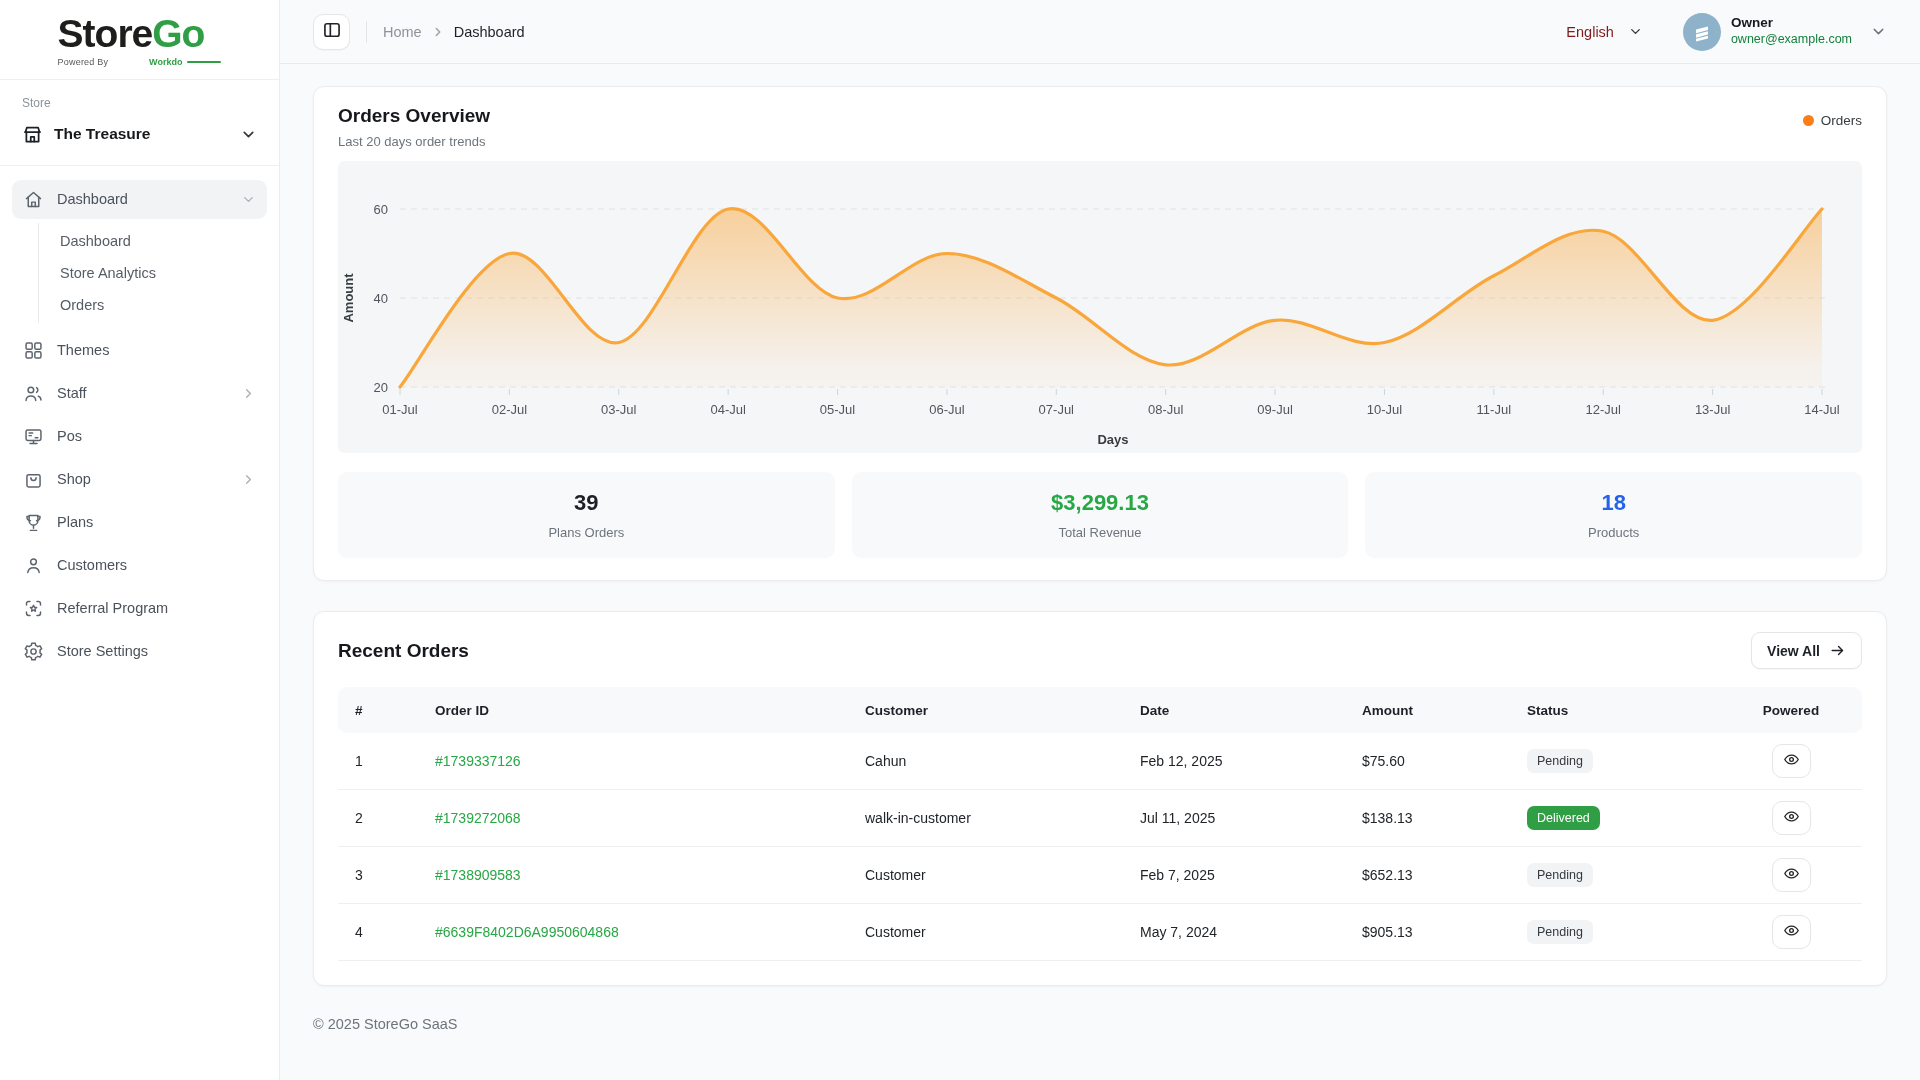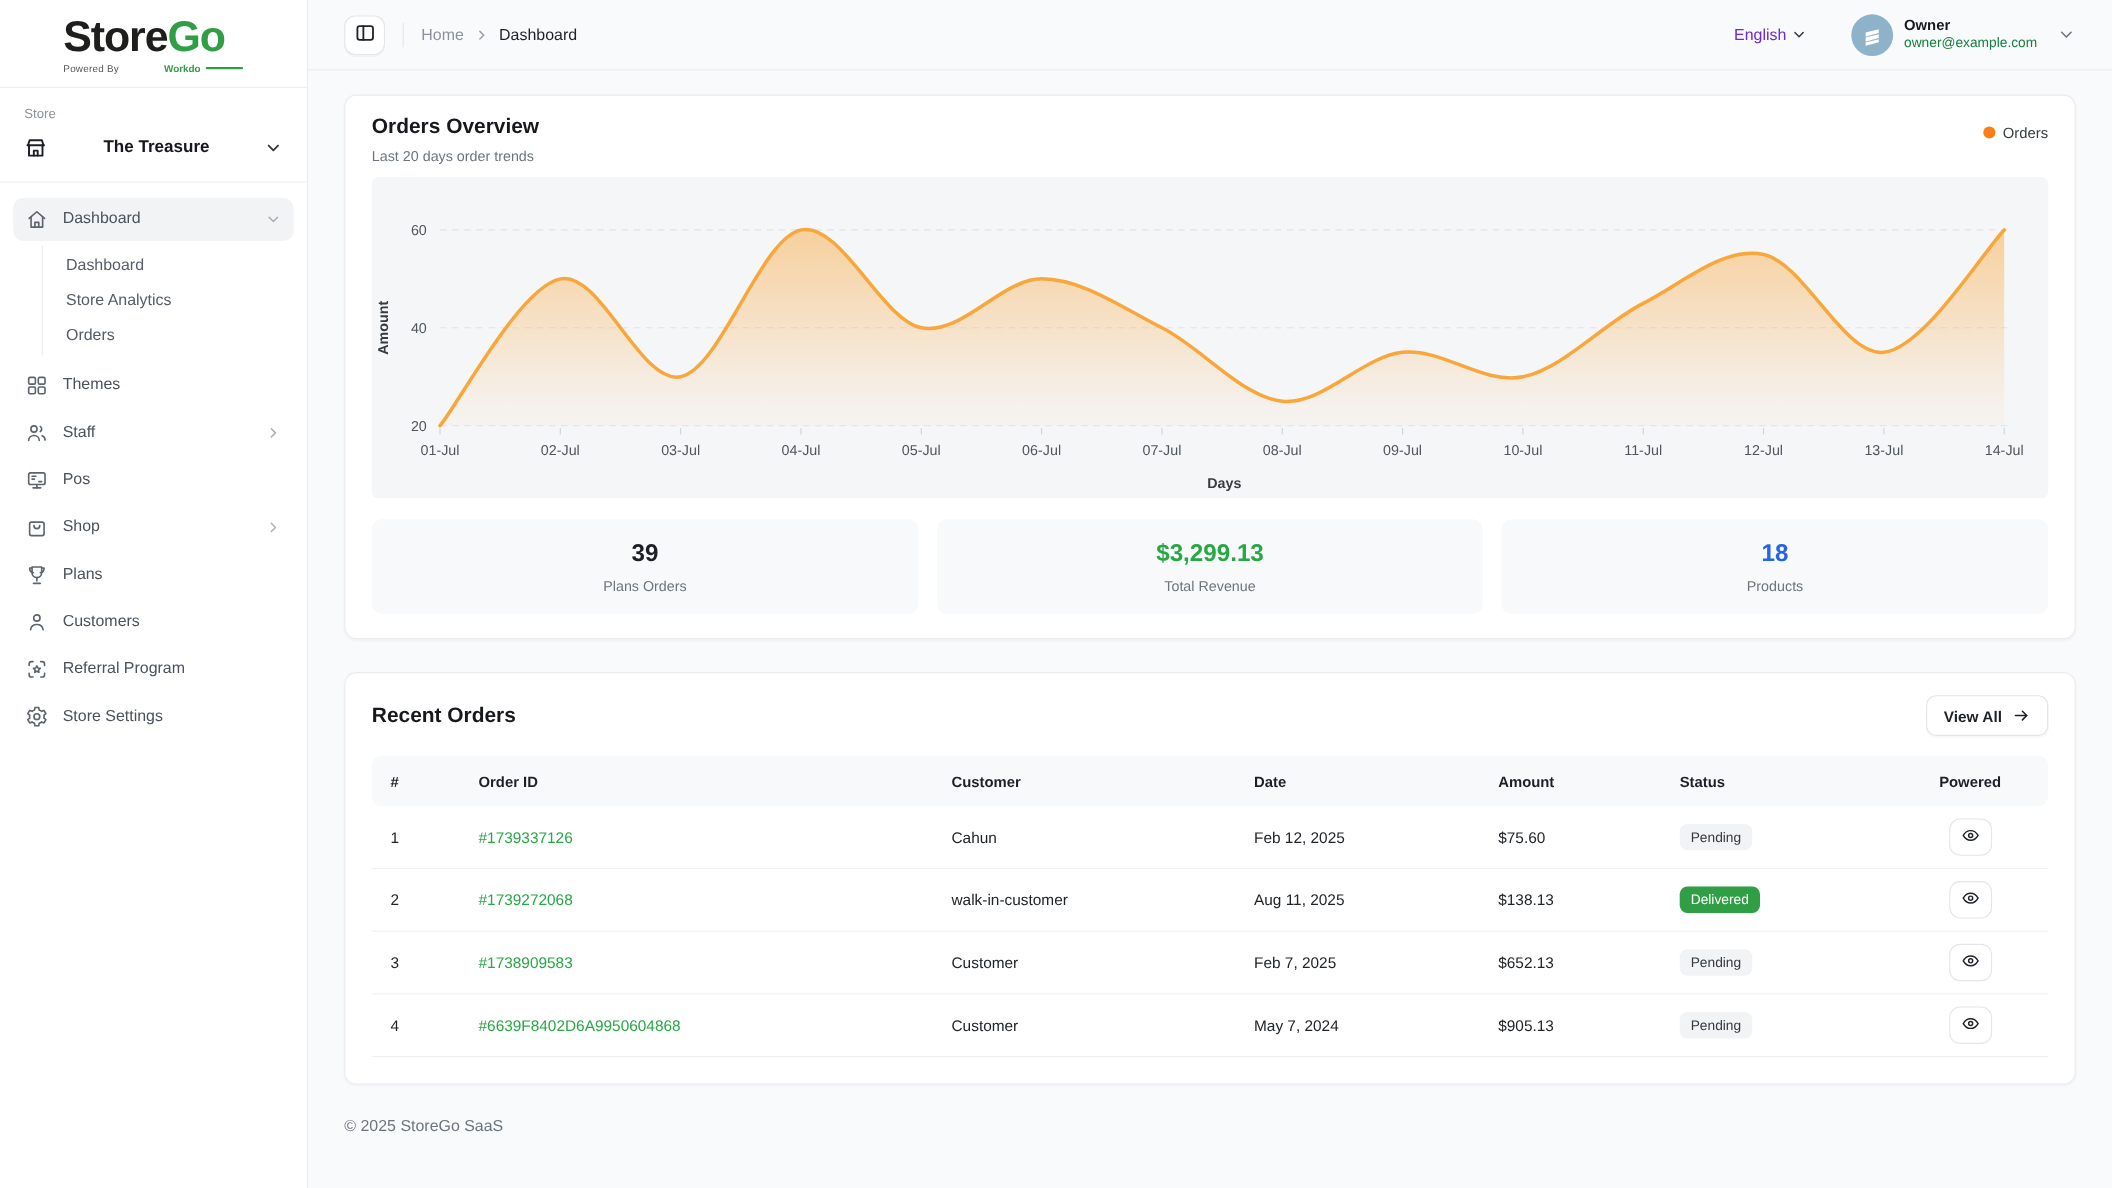--- a/index.html
+++ b/index.html
@@ -16,21 +16,21 @@
   .tagline { display:flex; align-items:center; gap:5px; margin-top:2px; }
   .tagline-txt { font-size:9px; color:#55585c; letter-spacing:.2px; }
   .tagline-brand { font-size:9px; font-weight:700; color:#2f9e44;margin-left:36px; }
   .tagline-line { flex:1; height:2px; background:#2f9e44; border-radius:2px; min-width:34px; }
 
   .store-block { padding:16px 22px 20px; border-bottom:1px solid #efeff2; }
   .section-label { font-size:12px; color:#8b929a; margin-bottom:14px; }
   .store-selector { display:flex; align-items:center; gap:11px; cursor:pointer; }
   .store-selector .s-icon { width:21px; height:21px; color:#1d2127; }
   .store-selector .s-icon svg { width:100%; height:100%; stroke-width:2; }
-  .store-name { flex:1; font-size:15.5px; font-weight:700; color:#16181c;margin-left:40px; }
+  .store-name { flex:1; font-size:15.5px; font-weight:700; color:#16181c; }
   .store-chevron { width:17px; height:17px; color:#343a40; }
   .store-chevron svg { width:100%; height:100%; stroke-width:2.4; }
 
   .nav { padding:14px 0 10px; flex:1; }
   .nav-item { display:flex; align-items:center; gap:13px; margin:0 12px 4px; padding:9px 11px; border-radius:9px; cursor:pointer; }
   .nav-item.active { background:#f1f3f5; }
   .nav-icon { width:21px; height:21px; color:#5d646d; flex:none; }
   .nav-icon svg { width:100%; height:100%; }
   .nav-label { flex:1; font-size:14.5px; color:#4b525b; }
   .nav-chevron { width:15px; height:15px; color:#aab0b7; flex:none; }
@@ -43,21 +43,21 @@
   .topbar { height:64px; min-height:64px; display:flex; align-items:center; padding:0 33px; border-bottom:1px solid #e9eaee; }
   .icon-btn { width:37px; height:36px; border:1px solid #e4e6e9; background:#fff; border-radius:10px; display:flex; align-items:center; justify-content:center; cursor:pointer; color:#212529; box-shadow:0 1px 1px rgba(15,23,42,.03); }
   .icon-btn svg { width:20px; height:20px; stroke-width:2; }
   .top-divider { width:1px; height:22px; background:#e3e5e8; margin:0 16px; }
   .breadcrumb { display:flex; align-items:center; gap:9px; font-size:14.5px; }
   .crumb-home { color:#8d939b; cursor:pointer; }
   .crumb-sep { width:14px; height:14px; color:#9aa0a6; }
   .crumb-sep svg { width:100%; height:100%; stroke-width:2.4; }
   .crumb-current { color:#1d2127; font-weight:500; }
   .topbar-right { margin-left:auto; display:flex; align-items:center; }
-  .lang-select { display:flex; align-items:center; gap:4px; font-size:14.5px; color:#6d28d9; cursor:pointer; margin-right:40px; }
+  .lang-select { display:flex; align-items:center; gap:14px; font-size:14.5px; color:#7f1d1d; cursor:pointer; margin-right:40px; }
   .lang-select .chev { width:15px; height:15px; color:#343a40; }
   .lang-select .chev svg { width:100%; height:100%; stroke-width:2.2; }
   .user-box { display:flex; align-items:center; gap:10px; cursor:pointer; }
   .avatar { width:38px; height:38px; border-radius:50%; background:#8db2c9; display:flex; align-items:center; justify-content:center; overflow:hidden; }
   .avatar svg { width:26px; height:26px; }
   .user-meta { line-height:1.25; }
   .user-name { font-size:13.5px; font-weight:700; color:#16181c; }
   .user-email { font-size:12.5px; color:#15803d; }
   .user-chevron { width:17px; height:17px; color:#6f757d; margin-left:8px; }
   .user-chevron svg { width:100%; height:100%; stroke-width:2; }
@@ -416,21 +416,21 @@
                         <circle cx="12" cy="12" r="2.6"></circle>
                       </svg></span>
                   </button>
                 </div>
   </div>
 
   <div class="trow">
     <div class="cell c0">2</div>
     <div class="cell c1"><span class="order-link">#1739272068</span></div>
     <div class="cell c2">walk-in-customer</div>
-    <div class="cell c3">Aug 11, 2025</div>
+    <div class="cell c3">Jul 11, 2025</div>
     <div class="cell c4">$138.13</div>
     <div class="cell c5"><span class="badge delivered">Delivered</span></div>
     <div class="cell c6">
                   <button class="eye-btn">
                     <span><svg viewBox="0 0 24 24" fill="none" stroke="currentColor" stroke-width="1.9" stroke-linecap="round" stroke-linejoin="round">
                         <path d="M2.5 12S6 5.8 12 5.8 21.5 12 21.5 12 18 18.2 12 18.2 2.5 12 2.5 12z"></path>
                         <circle cx="12" cy="12" r="2.6"></circle>
                       </svg></span>
                   </button>
                 </div>

